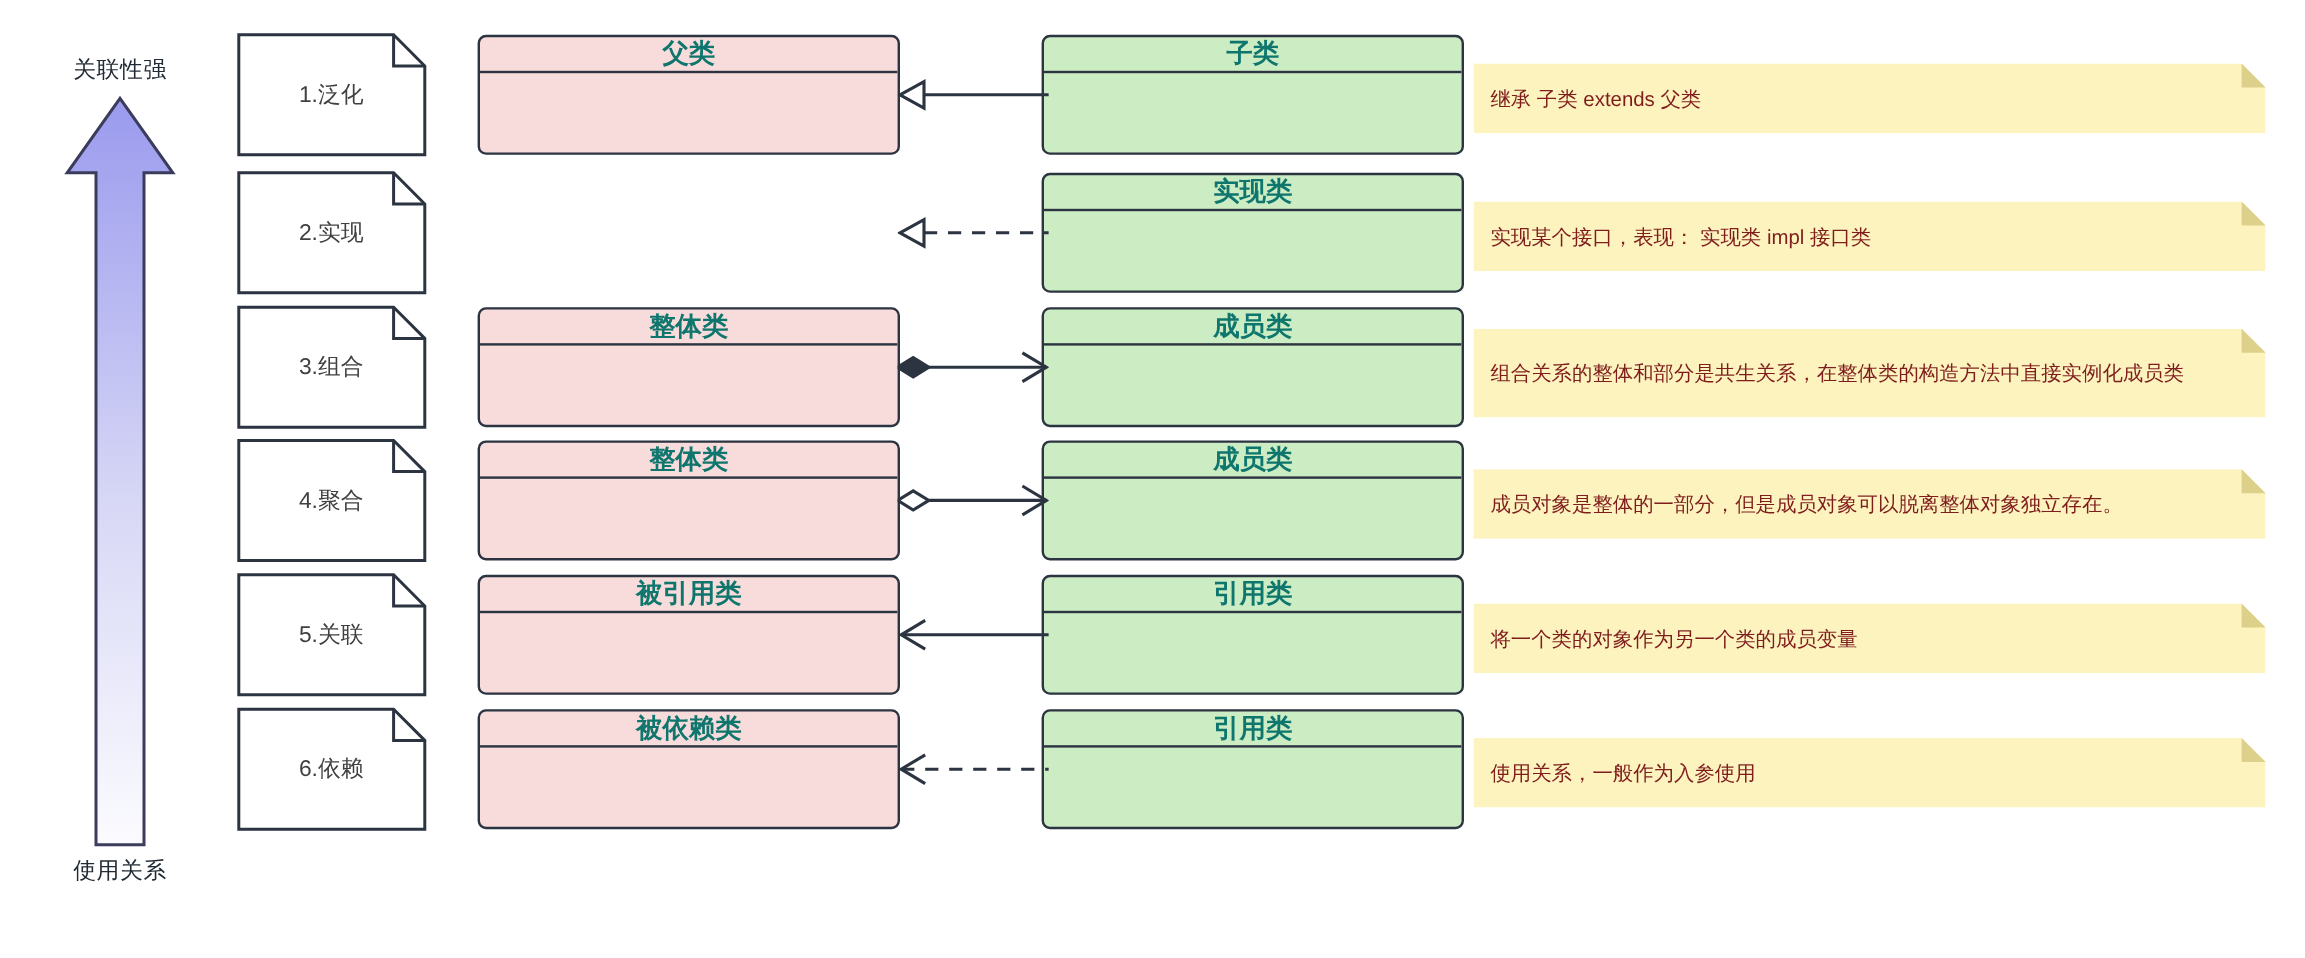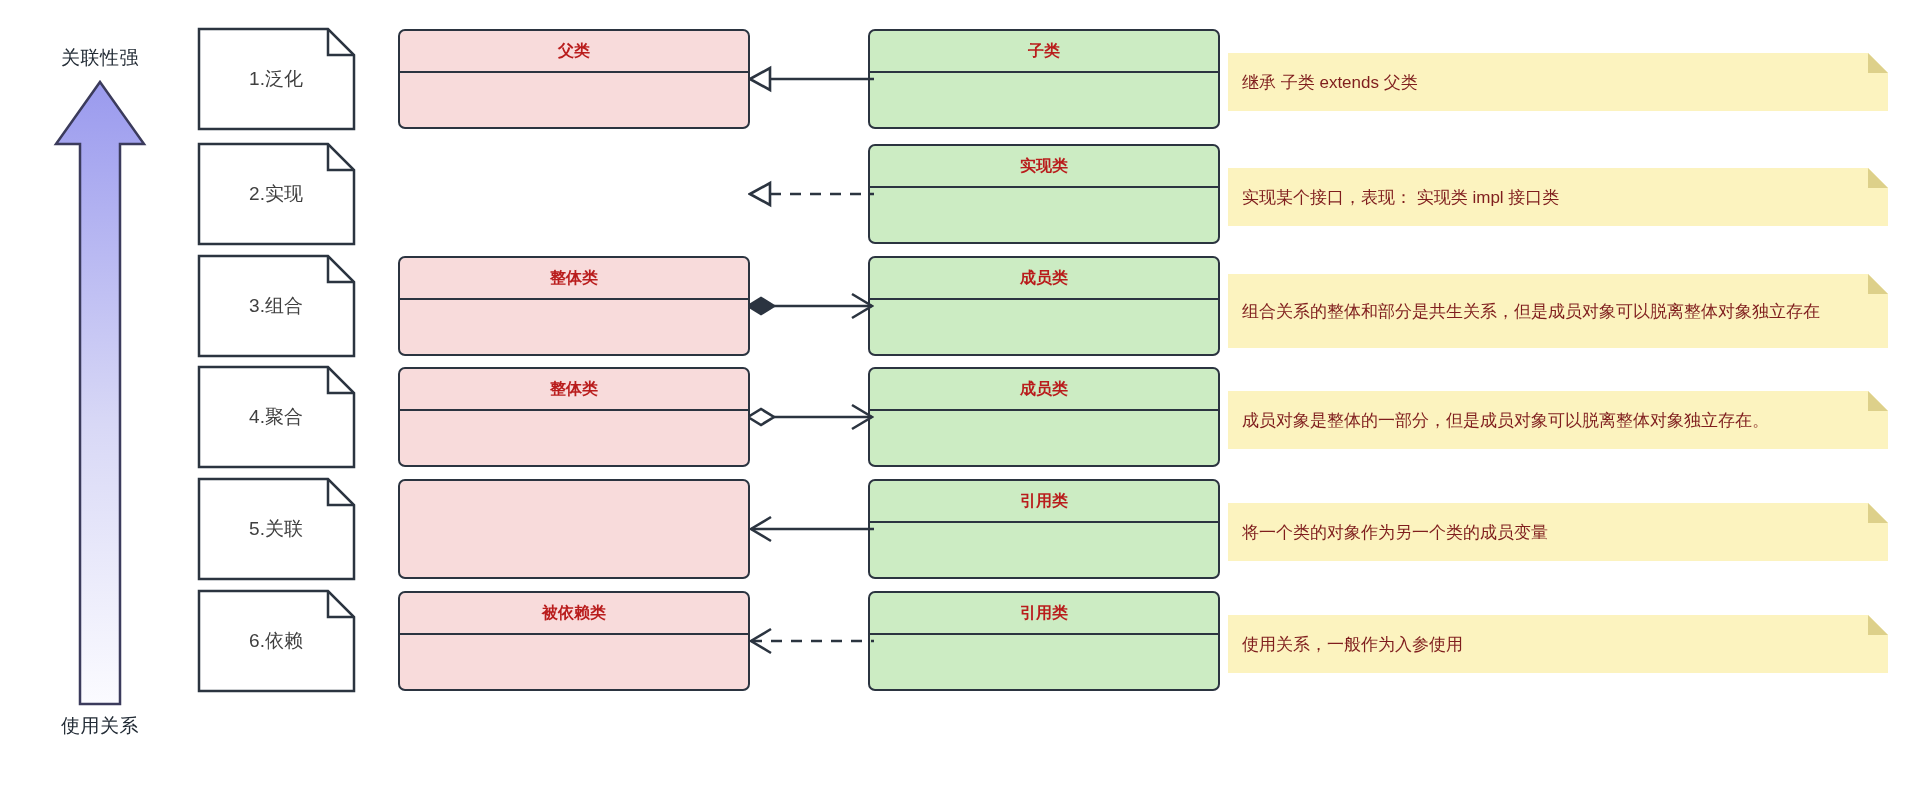--- a/index.html
+++ b/index.html
@@ -68,25 +68,25 @@
     width: 352px; height: 100px;
     border: 2.5px solid #2b3440;
     border-radius: 7px;
     overflow: hidden;
     display: flex;
     flex-direction: column;
   }
   .uml-class.left  { left: 398px; top: 4px; background: #f8dbdb; }
   .uml-class.right { left: 868px; top: 4px; background: #ccecc3; }
   .uml-class .cls-title {
-    height: 42px;
+    height: 30px;
     display: flex; align-items: center; justify-content: center;
-    font-size: 16px;
+    font-size: 22px;
     font-weight: bold;
-    color: #b91c1c;
+    color: #0f766e;
     border-bottom: 2.5px solid #2b3440;
   }
   .uml-class .cls-body { flex: 1; }
 
   
   .connector {
     position: absolute;
     left: 748px; top: 0px;
     width: 126px; height: 108px;
   }
@@ -202,21 +202,21 @@
       <div class="connector"><svg width="126" height="108" viewBox="0 0 126 108">
           <line x1="26" y1="54" x2="124" y2="54" stroke="#2b3440" stroke-width="2.6"></line>
           <polygon points="0,54 13,46 26,54 13,62" fill="#2b3440" stroke="#2b3440" stroke-width="2.6" stroke-linejoin="miter"></polygon>
           <polyline points="104,42 124,54 104,66" fill="none" stroke="#2b3440" stroke-width="2.6" stroke-linecap="butt" stroke-linejoin="miter"></polyline>
         </svg></div>
       <div class="info-note tall">
         <svg width="660" height="74" viewBox="0 0 660 74">
           <path d="M0,0 L640,0 L660,20 L660,74 L0,74 Z" fill="#fcf3bf" stroke="none"></path>
           <polygon points="640,0 660,20 640,20" fill="#ddd08a" stroke="none"></polygon>
         </svg>
-        <div class="note-text">组合关系的整体和部分是共生关系，但是成员对象可以脱离整体对象独立存在</div>
+        <div class="note-text">组合关系的整体和部分是共生关系，在整体类的构造方法中直接实例化成员类</div>
       </div>
     </div>
     <div class="row" style="top: 363px;">
       <div class="step-note">
         <svg width="160" height="108" viewBox="0 0 160 108">
           <path d="M3,4 L132,4 L158,30 L158,104 L3,104 Z" fill="#ffffff" stroke="#2b3440" stroke-width="2.5" stroke-linejoin="miter"></path>
           <path d="M132,4 L132,30 L158,30" fill="none" stroke="#2b3440" stroke-width="2.5" stroke-linejoin="miter"></path>
         </svg>
         <div class="step-text">4.聚合</div>
       </div>
@@ -243,20 +243,21 @@
     </div>
     <div class="row" style="top: 475px;">
       <div class="step-note">
         <svg width="160" height="108" viewBox="0 0 160 108">
           <path d="M3,4 L132,4 L158,30 L158,104 L3,104 Z" fill="#ffffff" stroke="#2b3440" stroke-width="2.5" stroke-linejoin="miter"></path>
           <path d="M132,4 L132,30 L158,30" fill="none" stroke="#2b3440" stroke-width="2.5" stroke-linejoin="miter"></path>
         </svg>
         <div class="step-text">5.关联</div>
       </div>
       <div class="uml-class left">
+        <div class="cls-title">被引用类</div>
         <div class="cls-body"></div>
       </div>
       <div class="uml-class right">
         <div class="cls-title">引用类</div>
         <div class="cls-body"></div>
       </div>
       <div class="connector"><svg width="126" height="108" viewBox="0 0 126 108">
           <line x1="3" y1="54" x2="126" y2="54" stroke="#2b3440" stroke-width="2.6"></line>
           <polyline points="23,42 3,54 23,66" fill="none" stroke="#2b3440" stroke-width="2.6" stroke-linecap="butt" stroke-linejoin="miter"></polyline>
         </svg></div>

